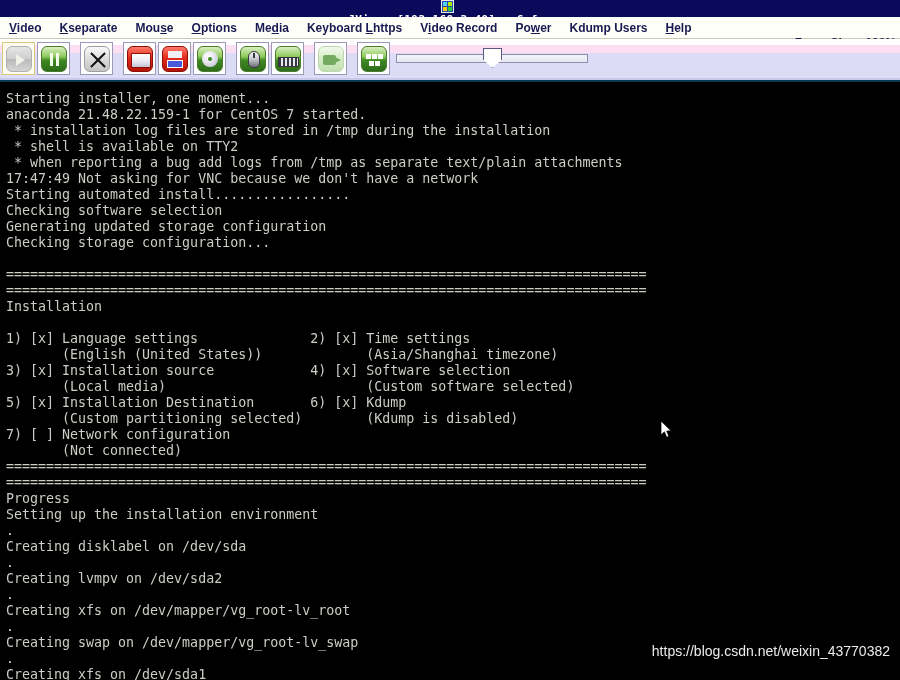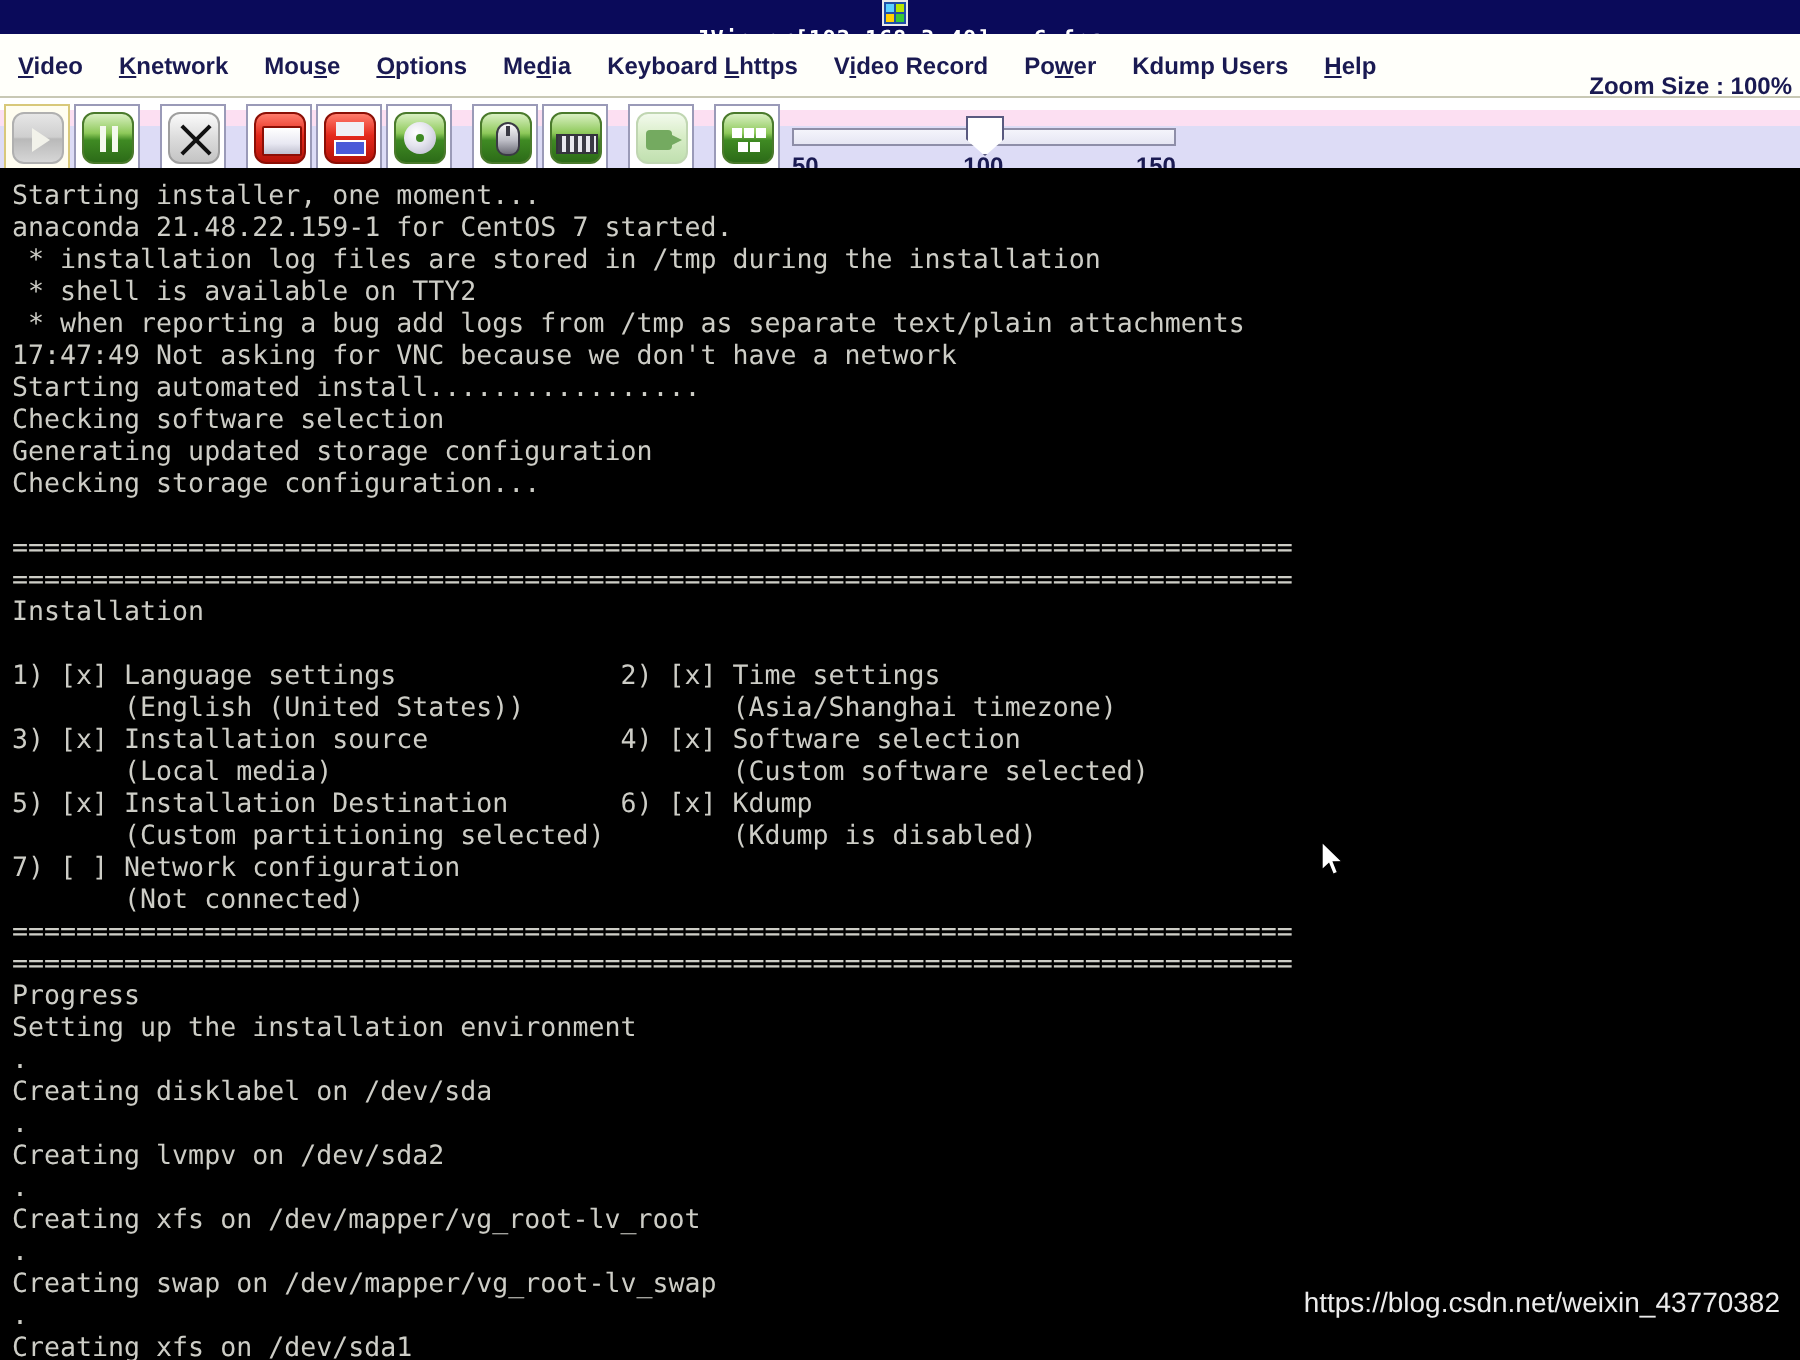--- a/index.html
+++ b/index.html
@@ -55,21 +55,21 @@
     color: #ffffff;
     font-family: "DejaVu Sans Mono", monospace;
     font-size: 11px;
     font-weight: bold;
     letter-spacing: 0.4px;
     white-space: nowrap;
   }
 
   
   .menubar {
-    height: 32px;
+    height: 22px;
     background: #fffffa;
     border-bottom: 1px solid #c8c8b4;
     display: flex;
     align-items: center;
     position: relative;
     box-sizing: border-box;
   }
   .menu-item {
     color: #1a1a52;
     font-family: "Liberation Sans", sans-serif;
@@ -398,21 +398,21 @@
 
 <div id="app">
 
   <div class="titlebar">
     <div class="title-icon"></div>
     <div class="title-text">JViewer[192.168.3.49] - 6 fps</div>
   </div>
 
   <div class="menubar">
     <div class="menu-item"><span class="mn">V</span><span>ideo</span></div>
-    <div class="menu-item"><span class="mn">K</span><span>network</span></div>
+    <div class="menu-item"><span class="mn">K</span><span>separate</span></div>
     <div class="menu-item"><span>Mou</span><span class="mn">s</span><span>e</span></div>
     <div class="menu-item"><span class="mn">O</span><span>ptions</span></div>
     <div class="menu-item"><span>Me</span><span class="mn">d</span><span>ia</span></div>
     <div class="menu-item"><span>Keyboard&nbsp;</span><span class="mn">L</span><span>https</span></div>
     <div class="menu-item"><span>V</span><span class="mn">i</span><span>deo Record</span></div>
     <div class="menu-item"><span>Po</span><span class="mn">w</span><span>er</span></div>
     <div class="menu-item"><span>Kdump Users</span></div>
     <div class="menu-item"><span class="mn">H</span><span>elp</span></div>
     <div class="zoomsize">Zoom Size : 100%</div>
   </div>
@@ -466,25 +466,20 @@
         <div class="tb-btn">
           <span class="ico ico-grid"></span>
         </div>
       </div>
 
     </div>
 
     <div class="slider-wrap">
       <div class="slider-track"></div>
       <div class="slider-thumb" style="left: 87px;"></div>
-      <div class="slider-ticks">
-        <span>50</span>
-        <span>100</span>
-        <span>150</span>
-      </div>
     </div>
   </div>
 
   <div class="console">
     <pre>Starting installer, one moment...
 anaconda 21.48.22.159-1 for CentOS 7 started.
  * installation log files are stored in /tmp during the installation
  * shell is available on TTY2
  * when reporting a bug add logs from /tmp as separate text/plain attachments
 17:47:49 Not asking for VNC because we don't have a network

